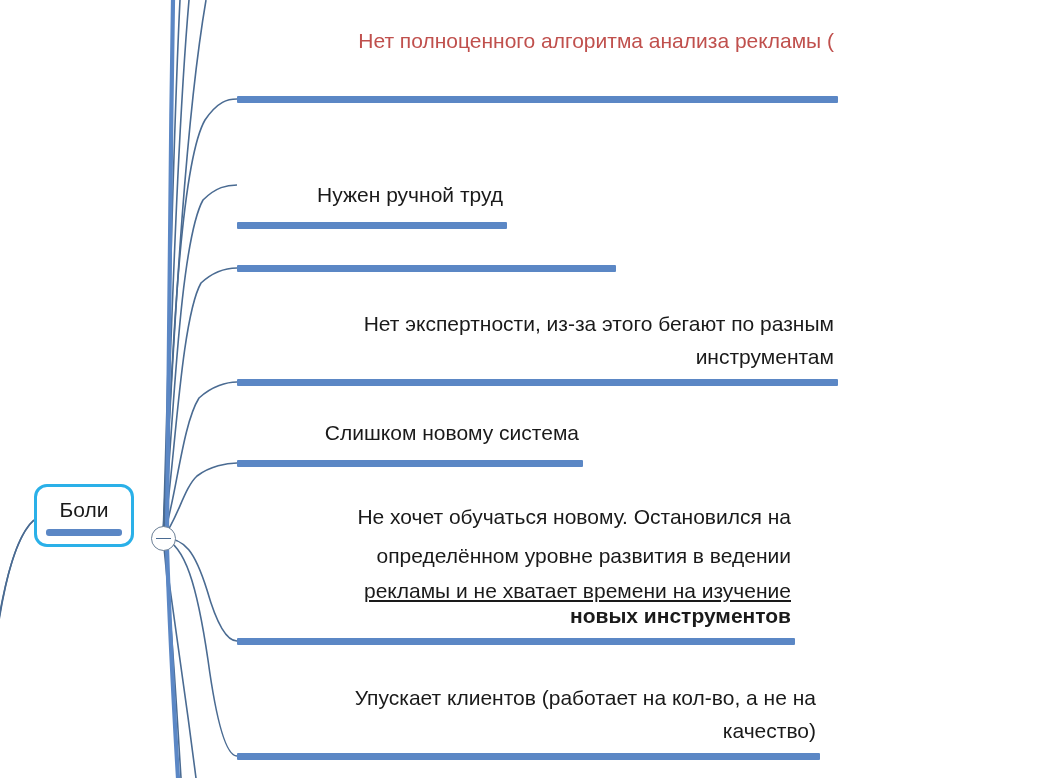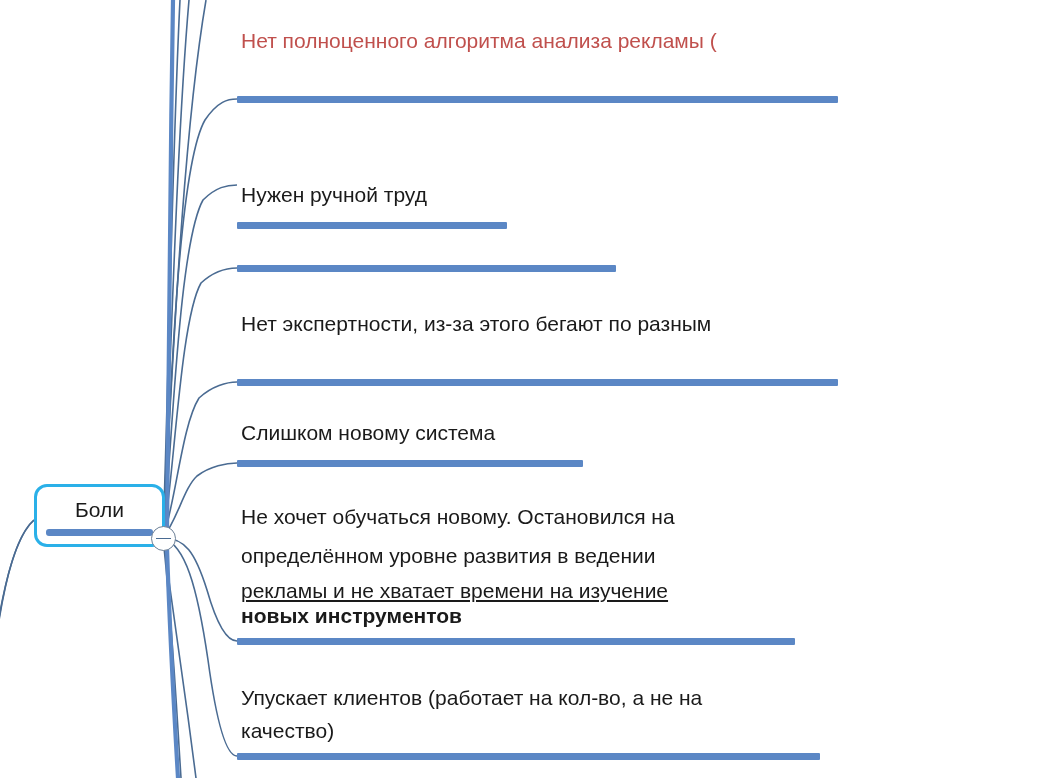--- a/index.html
+++ b/index.html
@@ -24,21 +24,21 @@
     width: 1064px;
     height: 778px;
     pointer-events: none;
   }
 
   
   .root-node {
     position: absolute;
     left: 34px;
     top: 484px;
-    width: 131px;
+    width: 100px;
     height: 63px;
     border: 3px solid #2ab0e8;
     border-radius: 13px;
     background: #ffffff;
     box-sizing: border-box;
   }
   .root-label {
     position: absolute;
     left: 0;
     right: 0;
@@ -83,21 +83,21 @@
 
   
   .branch {
     position: absolute;
     z-index: 4;
   }
   .branch-text {
     position: absolute;
     left: 0;
     width: 100%;
-    text-align: left;
+    text-align: right;
     font-size: 21px;
     line-height: 33px;
     color: #1a1a1a;
     box-sizing: border-box;
     padding: 0 4px;
   }
   .branch-text.accent {
     color: #c0504d;
   }
   .branch-underline {
@@ -162,20 +162,21 @@
     <div class="branch-text" style="top:0px;">Нужен ручной труд</div>
     <div class="branch-underline" style="left:0px; top:44px; width:270px;"></div>
   </div>
 
   <div class="branch" style="left:237px; top:221px; width:379px; height:54px;">
     <div class="branch-underline" style="left:0px; top:44px; width:379px;"></div>
   </div>
 
   <div class="branch" style="left:237px; top:307px; width:601px; height:82px;">
     <div class="branch-text" style="top:0px;">Нет экспертности, из-за этого бегают по разным</div>
+    <div class="branch-text" style="top:33px;">инструментам</div>
     <div class="branch-underline" style="left:0px; top:72px; width:601px;"></div>
   </div>
 
   <div class="branch" style="left:237px; top:416px; width:346px; height:54px;">
     <div class="branch-text" style="top:0px;">Слишком новому система</div>
     <div class="branch-underline" style="left:0px; top:44px; width:346px;"></div>
   </div>
 
   <div class="branch" style="left:237px; top:500px; width:558px; height:148px;">
     <div class="branch-text" style="top:0px;">Не хочет обучаться новому. Остановился на</div>

